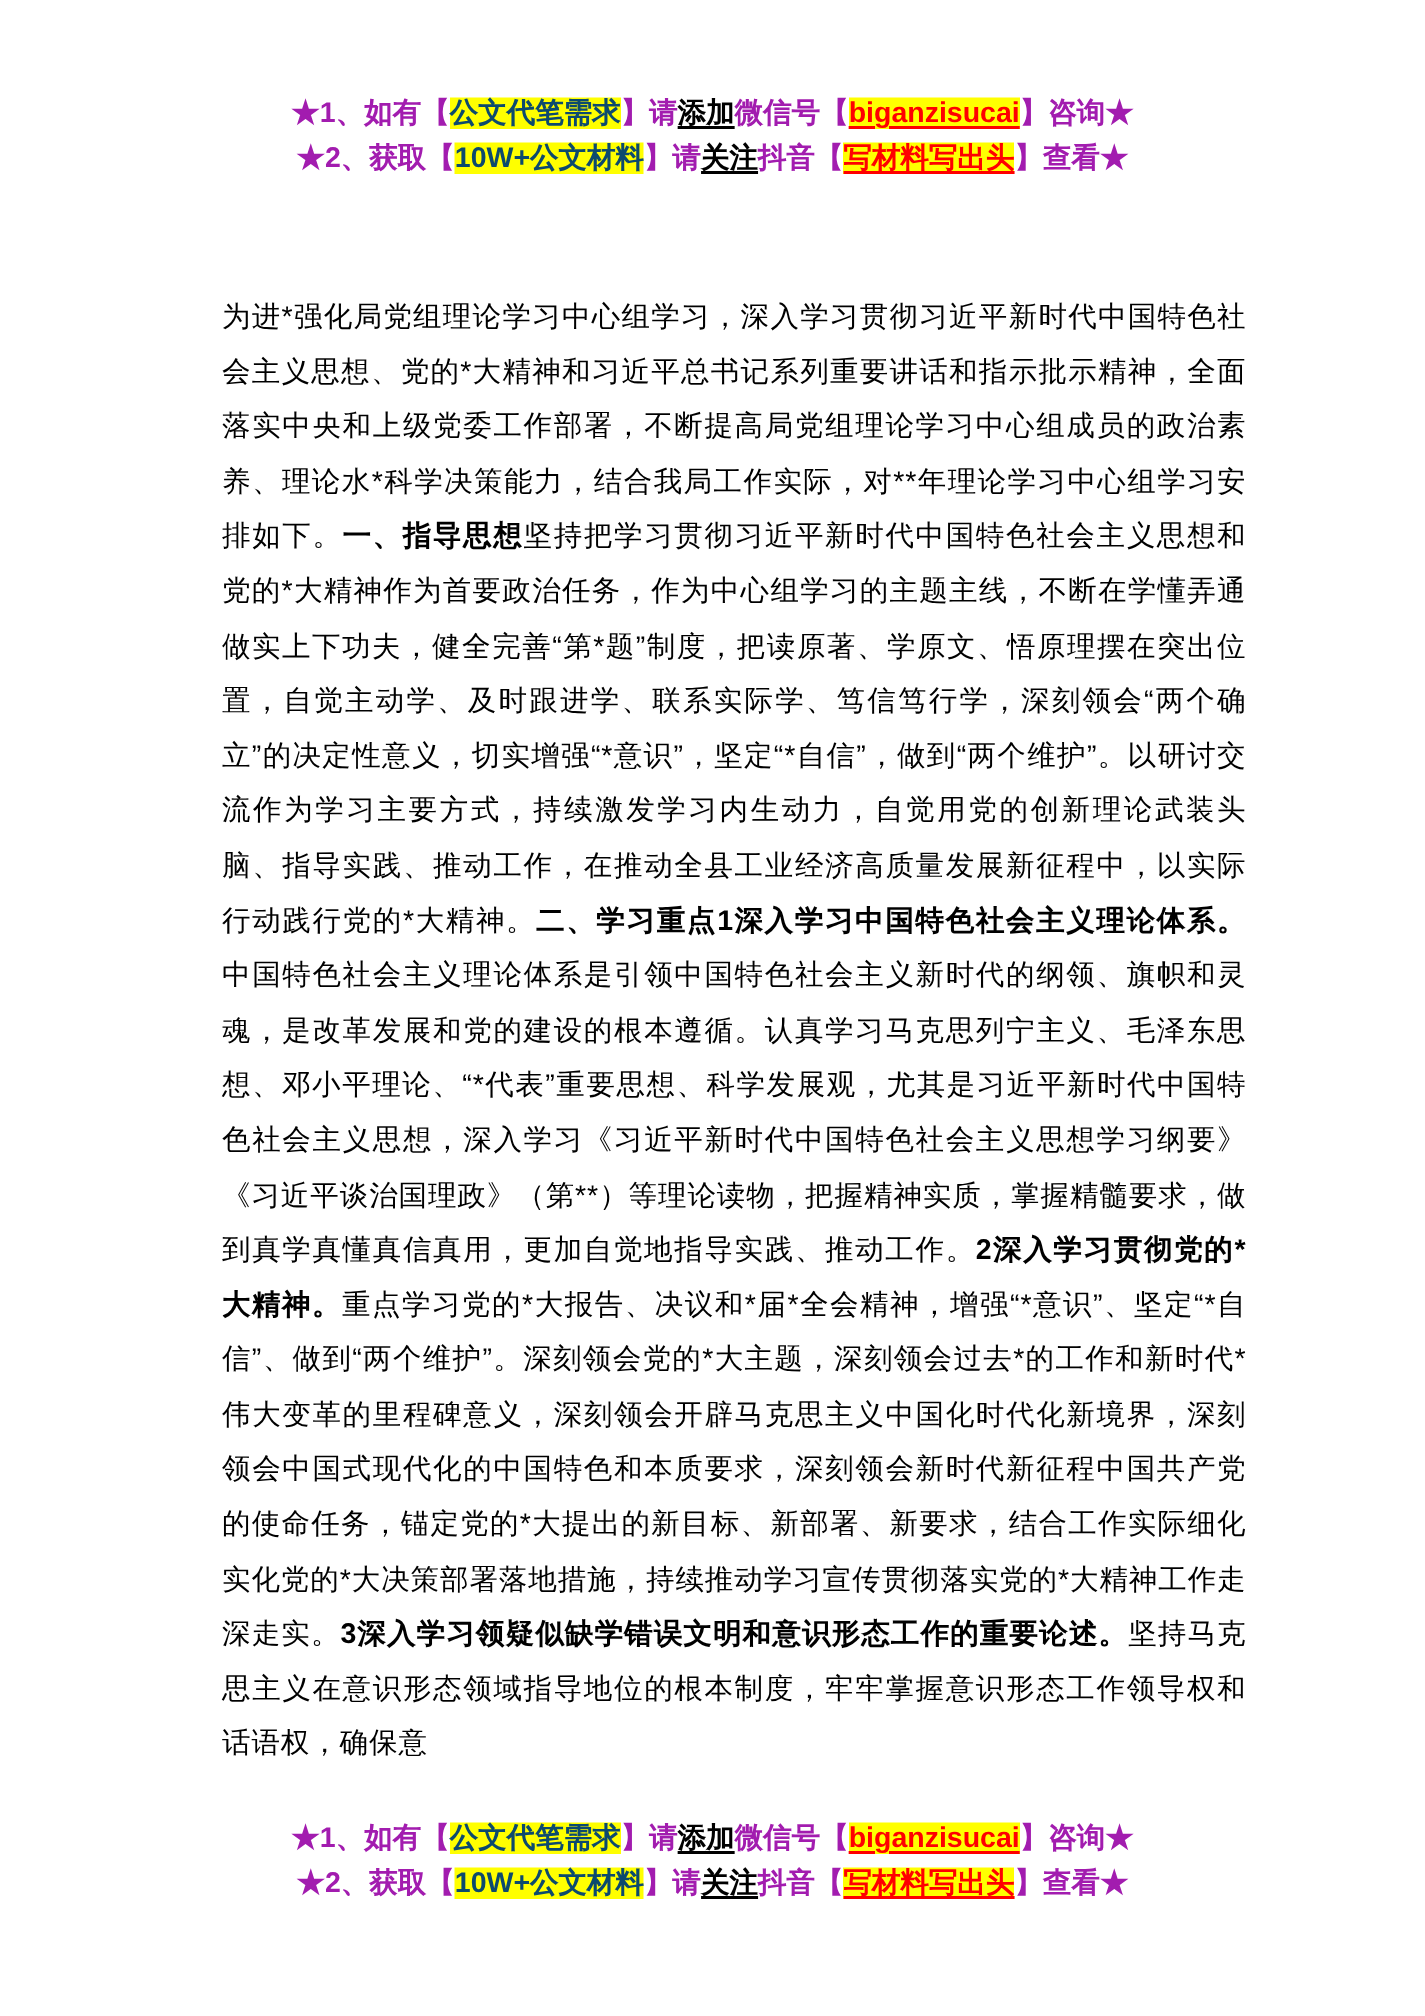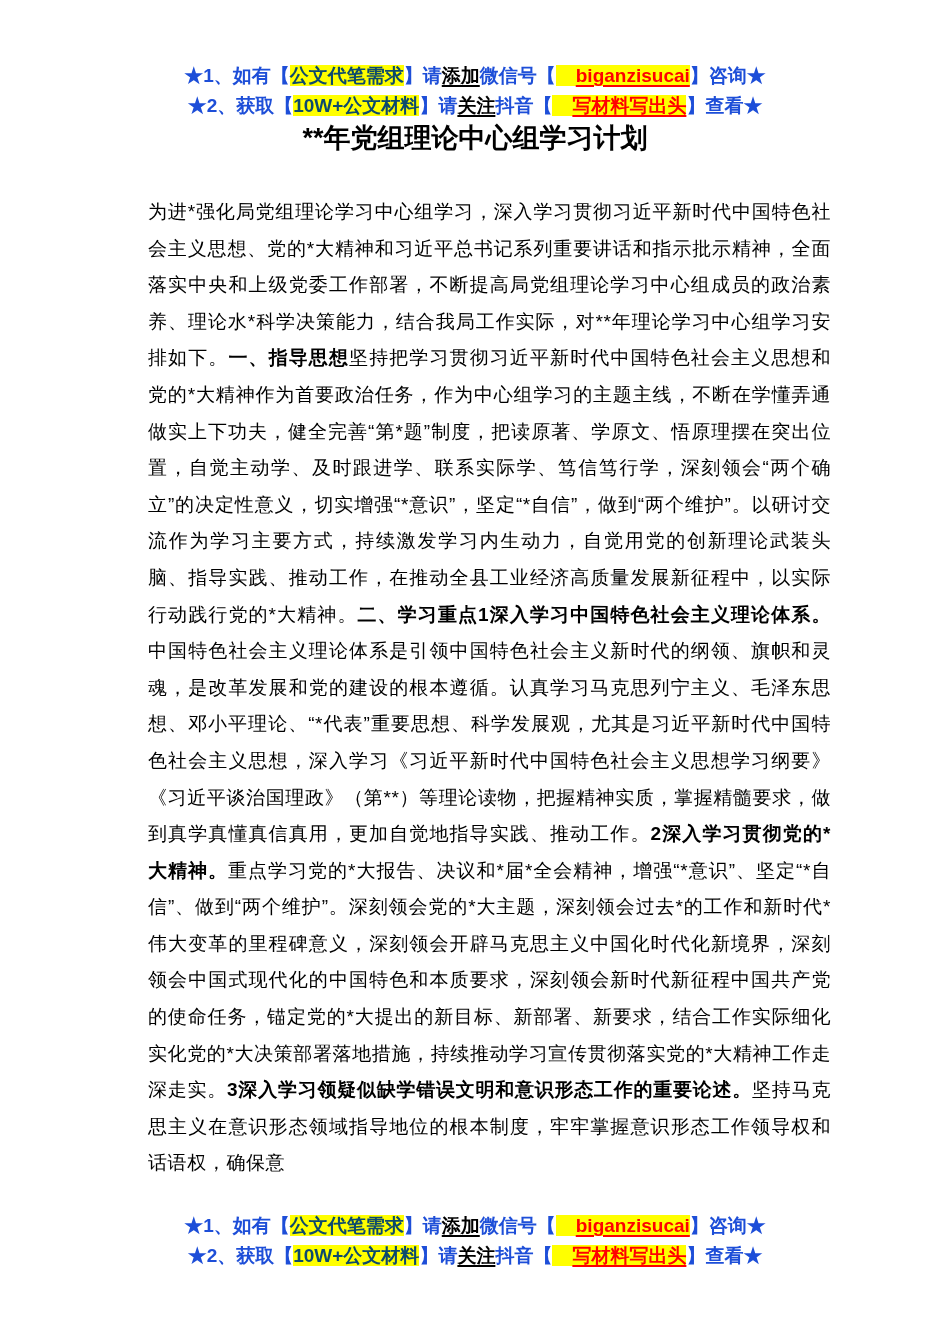--- a/index.html
+++ b/index.html
@@ -43,55 +43,53 @@
     left: 148px;
     width: 683px;
     margin: 0;
     font-size: 19px;
     line-height: 36.6px;
     letter-spacing: 0.6px;
     text-align: justify;
     color: #000000;
   }
   
-  .seg-plain { color: #1d4ed8; }
+  .seg-plain { color: #a21caf; }
   .seg-hl-red {
     background: #ffff00;
     color: #0c4a6e;
     text-align: center;
   }
   .seg-ul {
     text-decoration: underline;
     text-decoration-thickness: 2px;
     text-underline-offset: 3px;
     margin-top: 26px;
   }
   .seg-hl-red-ul {
     background: #ffff00;
     color: #ff0000;
     text-decoration: underline;
     text-decoration-color: #ff0000;
     text-decoration-thickness: 2px;
     text-underline-offset: 3px;
-    padding-left: 20px;
   }
   .seg-normal { font-weight: normal; }
   .seg-bold { font-weight: bold; }
 </style>
 </head>
 <body>
 
 <div class="page">
 
   <div class="notice header">
     <div class="notice-line"><span class="seg-plain">★1、如有【</span><span class="seg-hl-red">公文代笔需求</span><span class="seg-plain">】请</span><span class="seg-ul">添加</span><span class="seg-plain">微信号【</span><span class="seg-hl-red-ul">biganzisucai</span><span class="seg-plain">】咨询★</span></div>
     <div class="notice-line"><span class="seg-plain">★2、获取【</span><span class="seg-hl-red">10W+公文材料</span><span class="seg-plain">】请</span><span class="seg-ul">关注</span><span class="seg-plain">抖音【</span><span class="seg-hl-red-ul">写材料写出头</span><span class="seg-plain">】查看★</span></div>
   </div>
 
-  <h1 class="doc-title">**年党组理论中心组学习计划</h1>
 
   <p class="body-text"><span class="seg-normal">为进*强化局党组理论学习中心组学习，深入学习贯彻习近平新时代中国特色社会主义思想、党的*大精神和习近平总书记系列重要讲话和指示批示精神，全面落实中央和上级党委工作部署，不断提高局党组理论学习中心组成员的政治素养、理论水*科学决策能力，结合我局工作实际，对**年理论学习中心组学习安排如下。</span><span class="seg-bold">一、指导思想</span><span class="seg-normal">坚持把学习贯彻习近平新时代中国特色社会主义思想和党的*大精神作为首要政治任务，作为中心组学习的主题主线，不断在学懂弄通做实上下功夫，健全完善“第*题”制度，把读原著、学原文、悟原理摆在突出位置，自觉主动学、及时跟进学、联系实际学、笃信笃行学，深刻领会“两个确立”的决定性意义，切实增强“*意识”，坚定“*自信”，做到“两个维护”。以研讨交流作为学习主要方式，持续激发学习内生动力，自觉用党的创新理论武装头脑、指导实践、推动工作，在推动全县工业经济高质量发展新征程中，以实际行动践行党的*大精神。</span><span class="seg-bold">二、学习重点1深入学习中国特色社会主义理论体系。</span><span class="seg-normal">中国特色社会主义理论体系是引领中国特色社会主义新时代的纲领、旗帜和灵魂，是改革发展和党的建设的根本遵循。认真学习马克思列宁主义、毛泽东思想、邓小平理论、“*代表”重要思想、科学发展观，尤其是习近平新时代中国特色社会主义思想，深入学习《习近平新时代中国特色社会主义思想学习纲要》《习近平谈治国理政》（第**）等理论读物，把握精神实质，掌握精髓要求，做到真学真懂真信真用，更加自觉地指导实践、推动工作。</span><span class="seg-bold">2深入学习贯彻党的*大精神。</span><span class="seg-normal">重点学习党的*大报告、决议和*届*全会精神，增强“*意识”、坚定“*自信”、做到“两个维护”。深刻领会党的*大主题，深刻领会过去*的工作和新时代*伟大变革的里程碑意义，深刻领会开辟马克思主义中国化时代化新境界，深刻领会中国式现代化的中国特色和本质要求，深刻领会新时代新征程中国共产党的使命任务，锚定党的*大提出的新目标、新部署、新要求，结合工作实际细化实化党的*大决策部署落地措施，持续推动学习宣传贯彻落实党的*大精神工作走深走实。</span><span class="seg-bold">3深入学习领疑似缺学错误文明和意识形态工作的重要论述。</span><span class="seg-normal">坚持马克思主义在意识形态领域指导地位的根本制度，牢牢掌握意识形态工作领导权和话语权，确保意</span></p>
 
   <div class="notice footer">
     <div class="notice-line"><span class="seg-plain">★1、如有【</span><span class="seg-hl-red">公文代笔需求</span><span class="seg-plain">】请</span><span class="seg-ul">添加</span><span class="seg-plain">微信号【</span><span class="seg-hl-red-ul">biganzisucai</span><span class="seg-plain">】咨询★</span></div>
     <div class="notice-line"><span class="seg-plain">★2、获取【</span><span class="seg-hl-red">10W+公文材料</span><span class="seg-plain">】请</span><span class="seg-ul">关注</span><span class="seg-plain">抖音【</span><span class="seg-hl-red-ul">写材料写出头</span><span class="seg-plain">】查看★</span></div>
   </div>
 
 </div>
 

